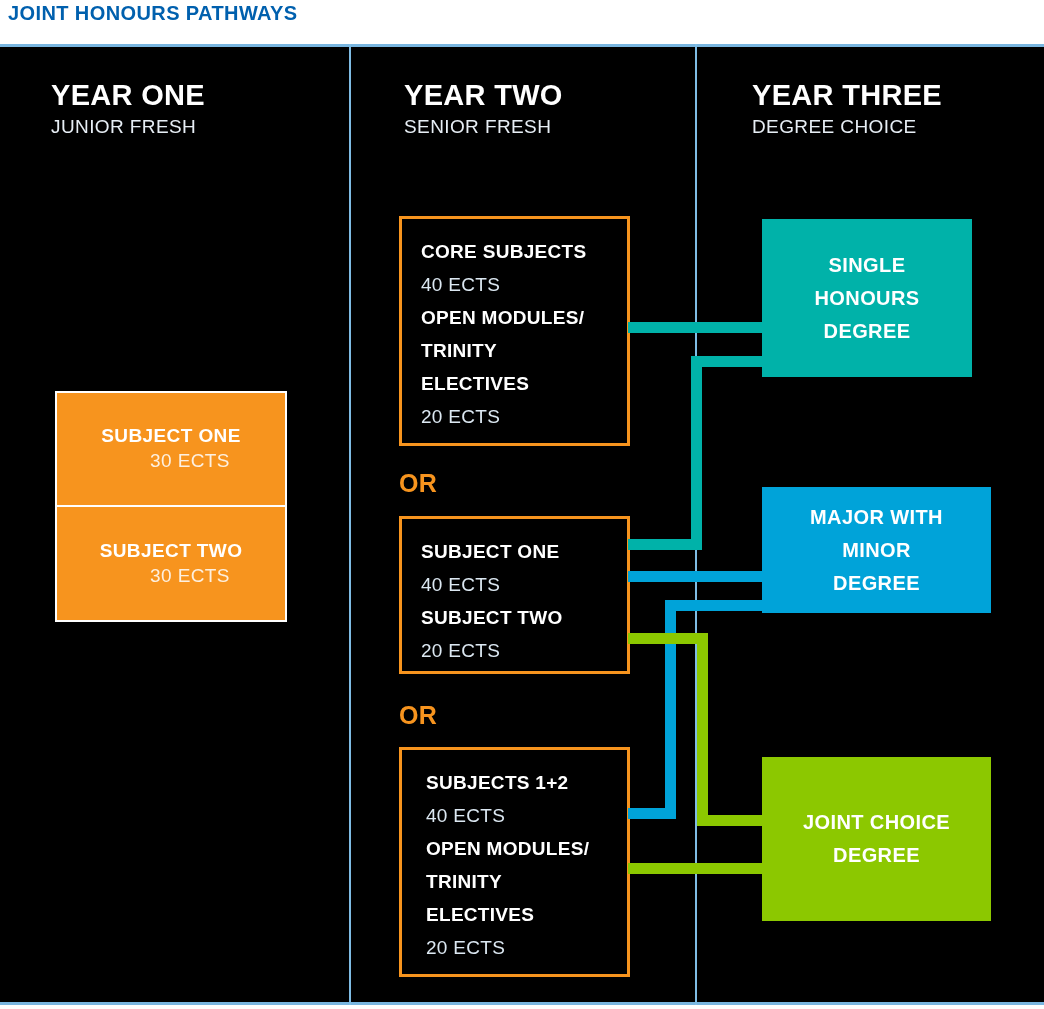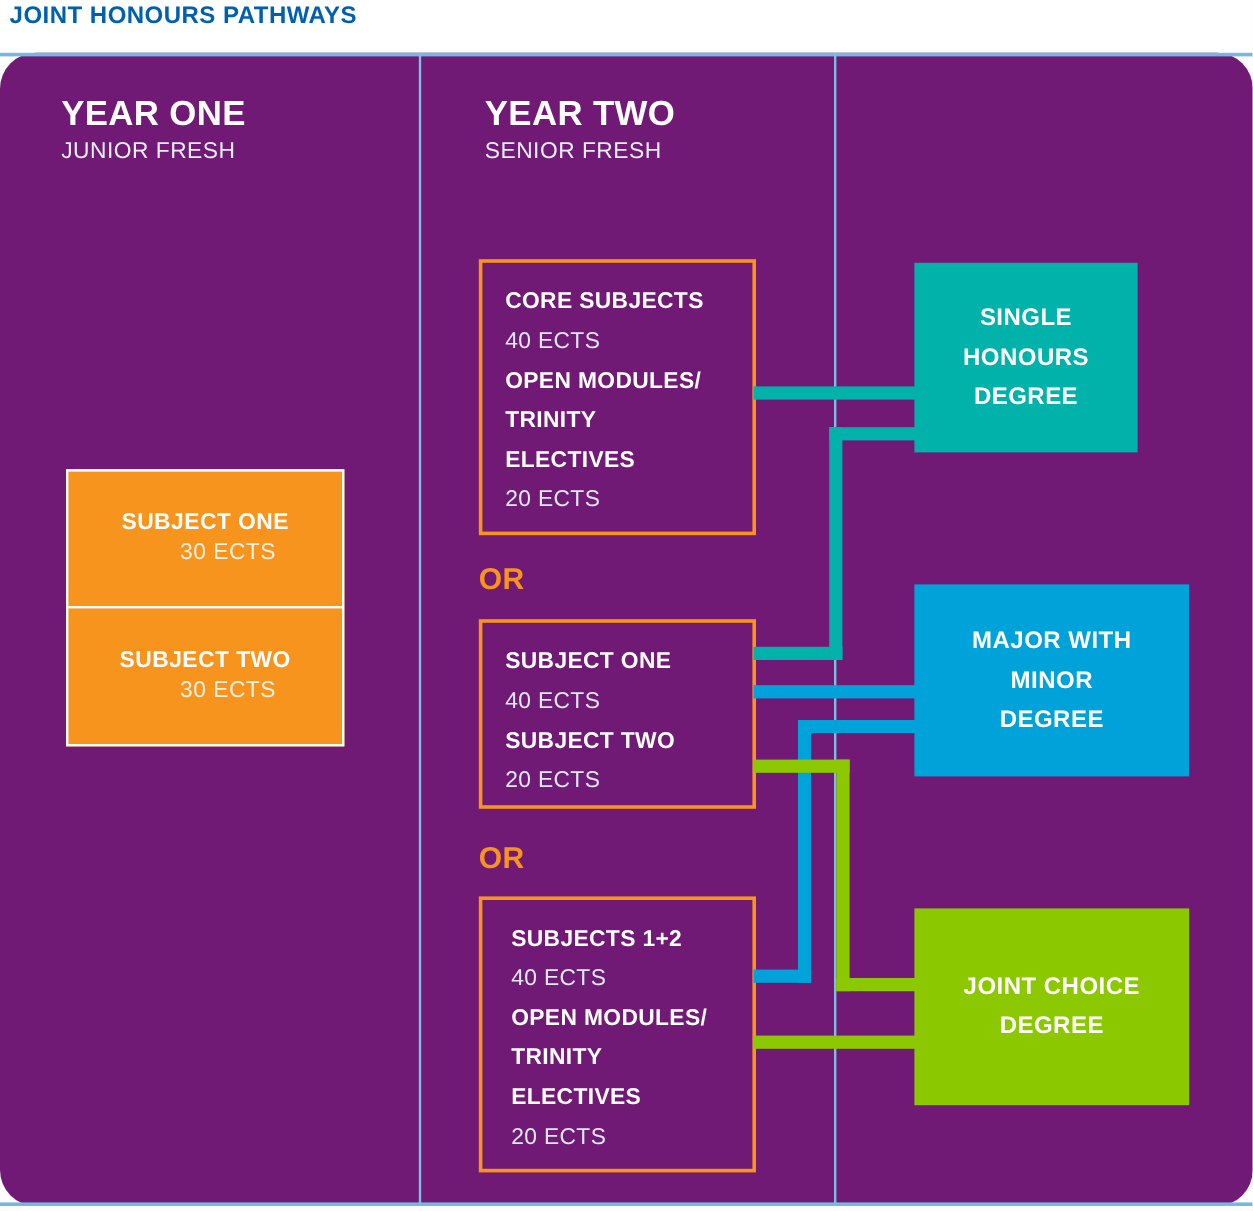--- a/index.html
+++ b/index.html
@@ -32,22 +32,21 @@
     white-space: nowrap;
   }
 
   
   .canvas {
     position: absolute;
     left: 0;
     top: 44px;
     width: 1044px;
     height: 961px;
-    background: #701a75;
-    border-radius: 30px;
+    background: #000000;
   }
   .canvas-topline {
     position: absolute;
     left: 0;
     top: 0;
     width: 1044px;
     height: 3px;
     background: #79b6e0;
   }
   .canvas-bottomline {
@@ -168,22 +167,22 @@
     text-align: center;
     z-index: 3;
   }
   .y3-box .label {
     font-size: 20px;
     font-weight: bold;
     color: #ffffff;
     letter-spacing: 0.4px;
     line-height: 33px;
   }
-  .y3-box.r1 { left: 762px; top: 175px; width: 186px; height: 158px; }
-  .y3-box.r2 { left: 762px; top: 443px; width: 229px; height: 160px; }
+  .y3-box.r1 { left: 762px; top: 175px; width: 210px; height: 158px; }
+  .y3-box.r2 { left: 762px; top: 443px; width: 229px; height: 126px; }
   .y3-box.r3 { left: 762px; top: 713px; width: 229px; height: 164px; }
 
   
   .conn {
     position: absolute;
     z-index: 2;
   }
 </style>
 </head>
 <body>
@@ -199,20 +198,24 @@
     <div class="col-divider d1"></div>
     <div class="col-divider d2"></div>
 
     <div class="col-head c1">
       <div class="year">YEAR ONE</div>
       <div class="sub">JUNIOR FRESH</div>
     </div>
     <div class="col-head c2">
       <div class="year">YEAR TWO</div>
       <div class="sub">SENIOR FRESH</div>
+    </div>
+    <div class="col-head c3">
+      <div class="year">YEAR THREE</div>
+      <div class="sub">DEGREE CHOICE</div>
     </div>
 
     <div class="conn" style="left:628px; top:278px; width:140px; height:11px; background:#00b2a9;"></div>
 
     <div class="conn" style="left:628px; top:495px; width:74px; height:11px; background:#00b2a9;"></div>
     <div class="conn" style="left:691px; top:312px; width:11px; height:194px; background:#00b2a9;"></div>
     <div class="conn" style="left:691px; top:312px; width:77px; height:11px; background:#00b2a9;"></div>
 
     <div class="conn" style="left:628px; top:527px; width:140px; height:11px; background:#00a3d9;"></div>
 

